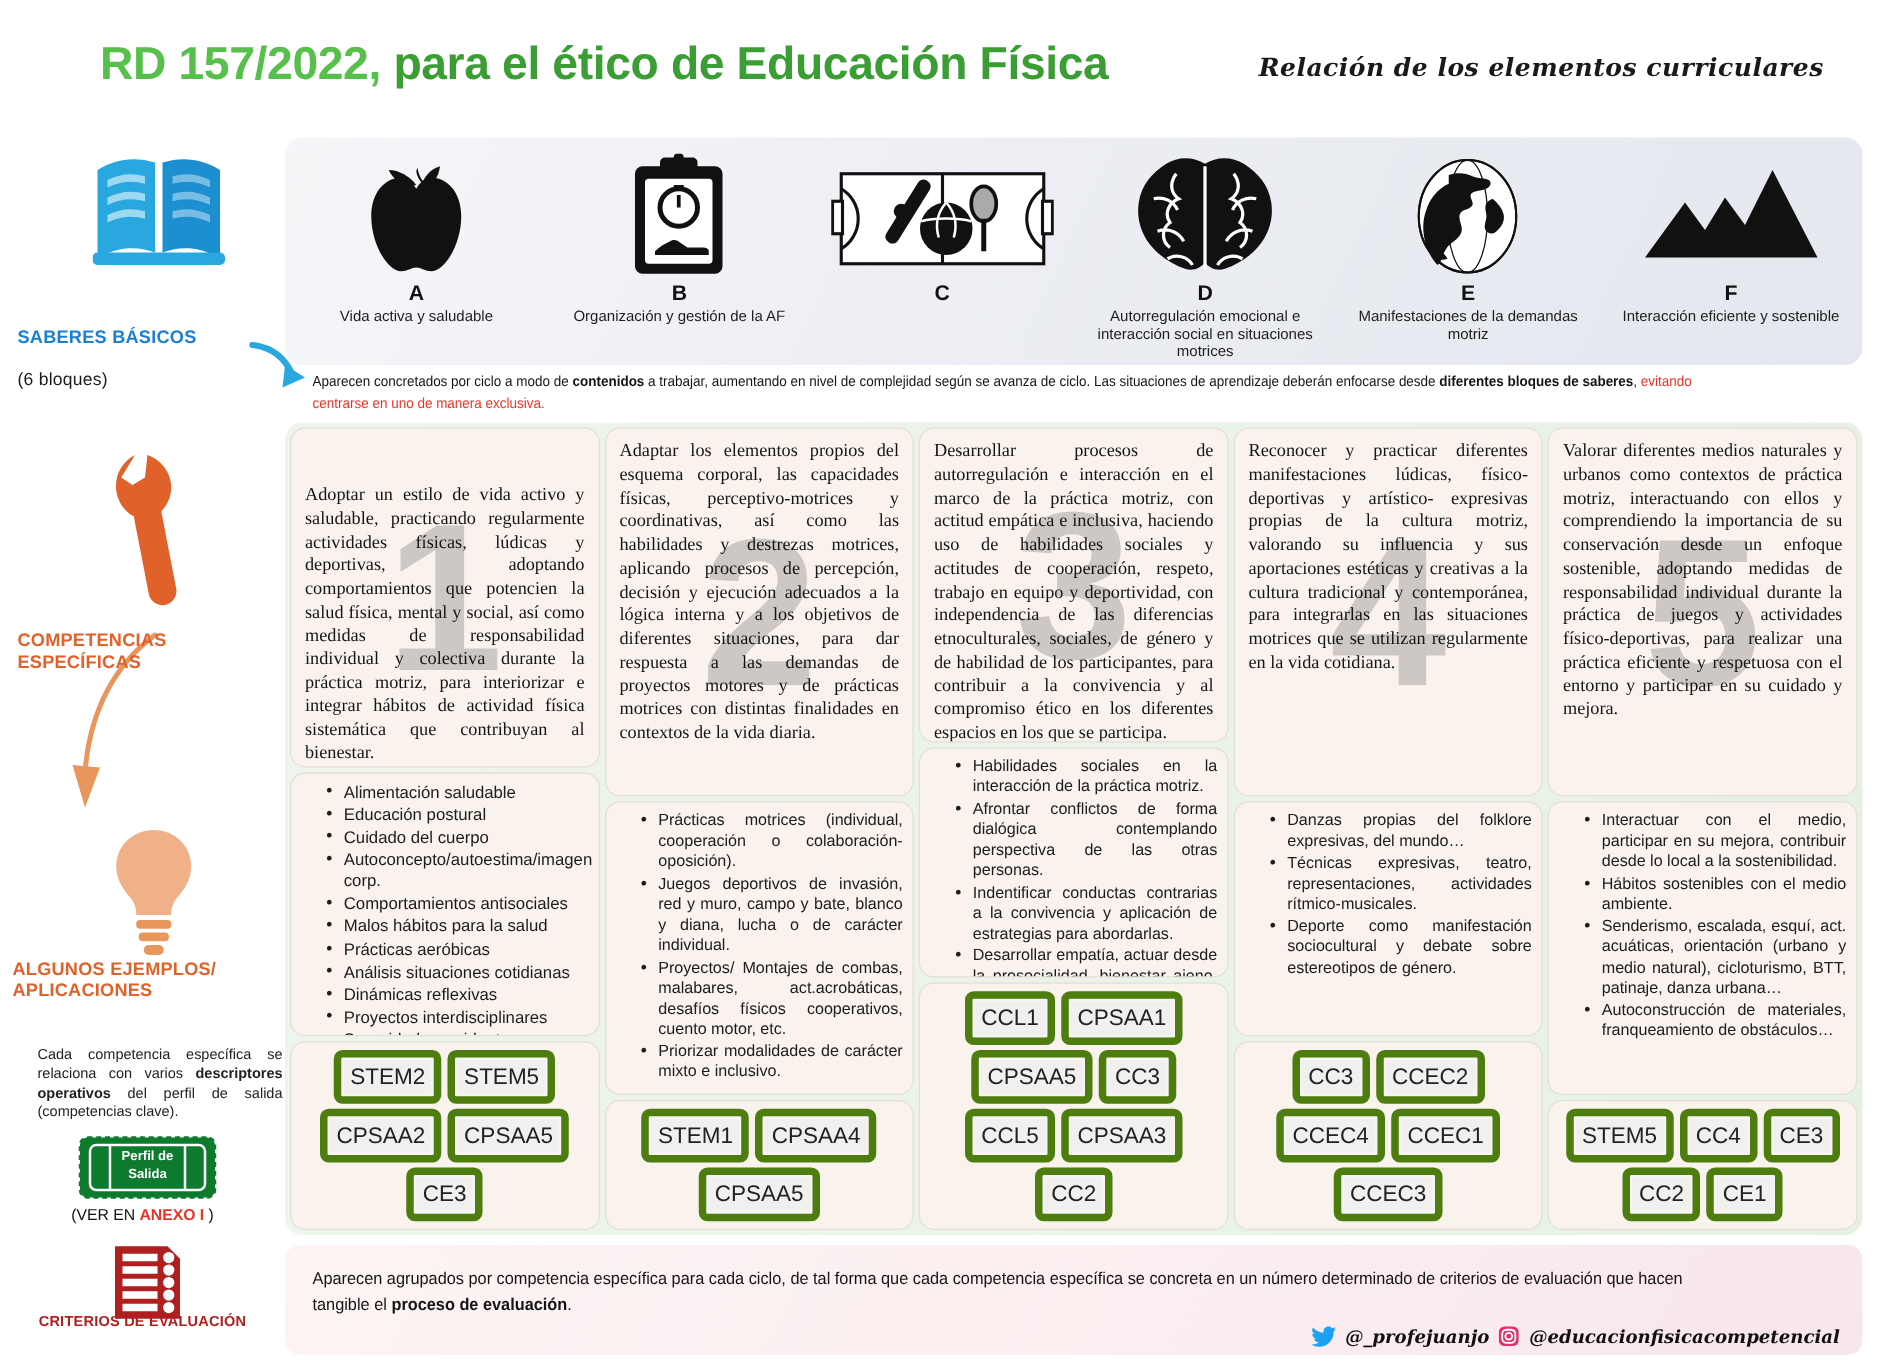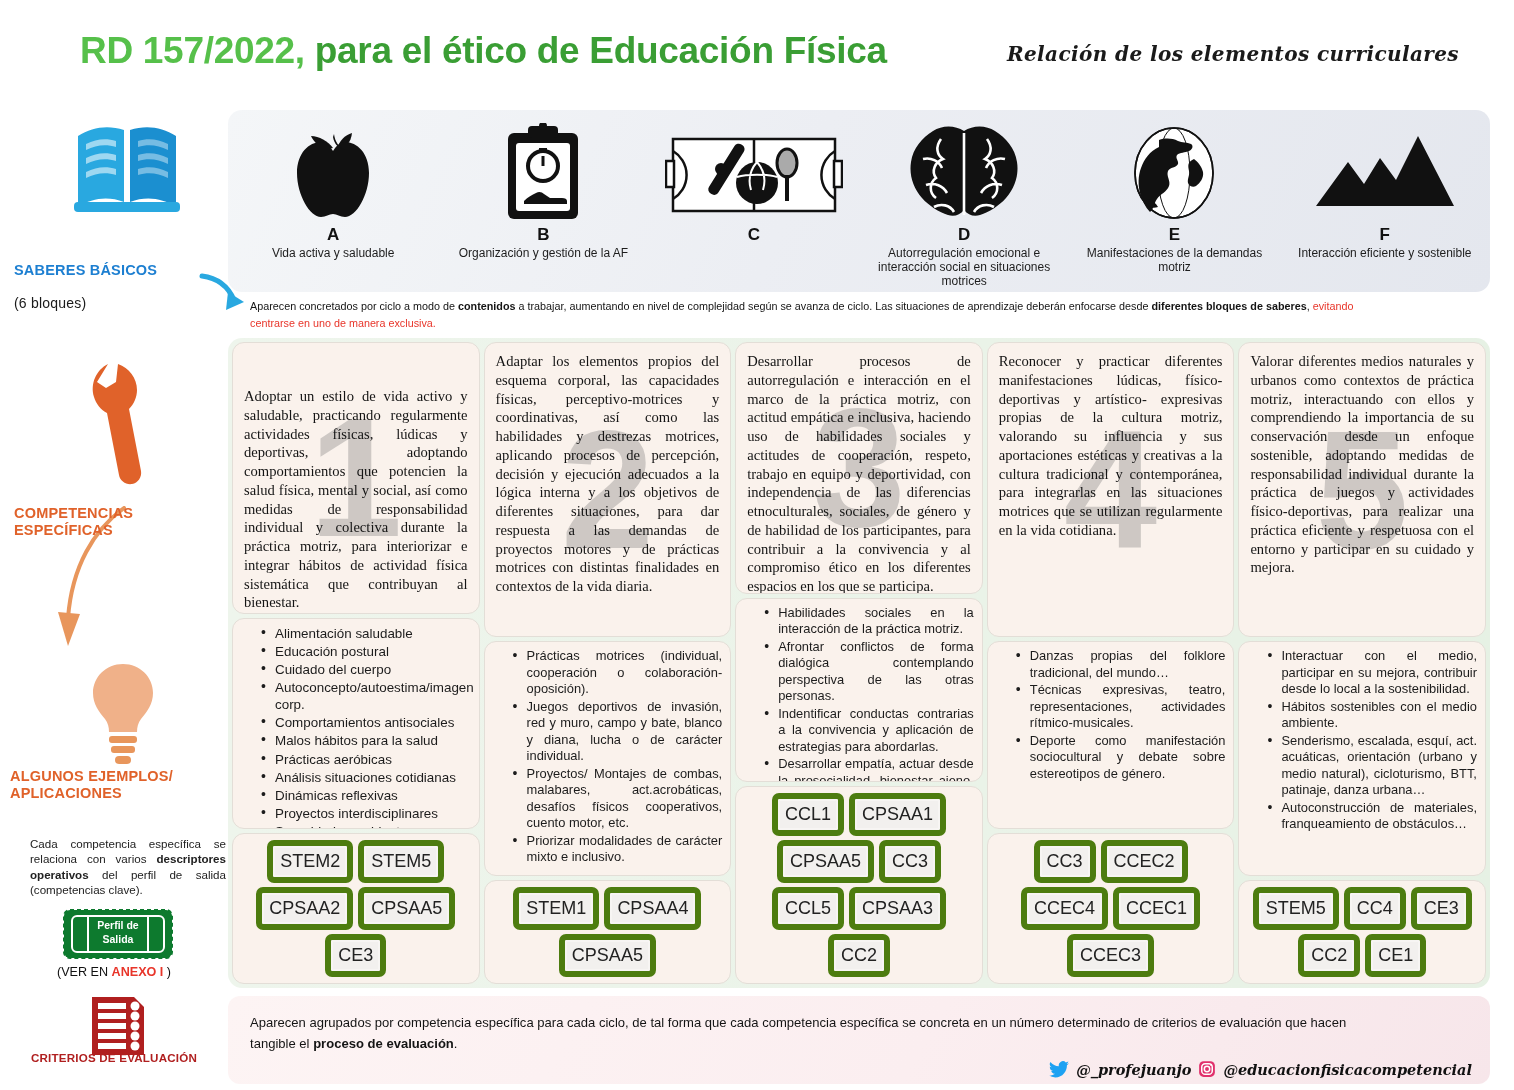--- a/index.html
+++ b/index.html
@@ -551,21 +551,21 @@
     </div>
   </div>
 
   <div class="col">
     <div class="col-top">
       <div class="watermark">4</div>
       <div class="ctext">Reconocer y practicar diferentes manifestaciones lúdicas, físico-deportivas y artístico- expresivas propias de la cultura motriz, valorando su influencia y sus aportaciones estéticas y creativas a la cultura tradicional y contemporánea, para integrarlas en las situaciones motrices que se utilizan regularmente en la vida cotidiana.</div>
     </div>
     <div class="col-mid narrow">
       <ul>
-        <li>Danzas propias del folklore tradicional, del mundo…</li>
+        <li>Danzas propias del folklore expresivas, del mundo…</li>
         <li>Técnicas expresivas, teatro, representaciones, actividades rítmico-musicales.</li>
         <li>Deporte como manifestación sociocultural y debate sobre estereotipos de género.</li>
       </ul>
     </div>
     <div class="col-tags">
       <span class="tag">CC3</span>
       <span class="tag">CCEC2</span>
       <span class="tag">CCEC4</span>
       <span class="tag">CCEC1</span>
       <span class="tag">CCEC3</span>

